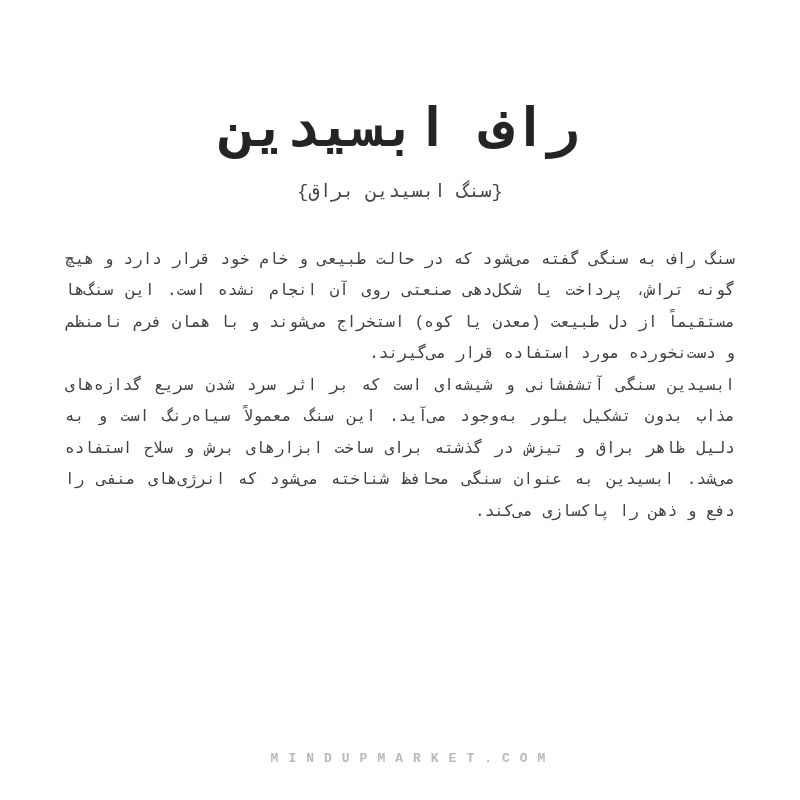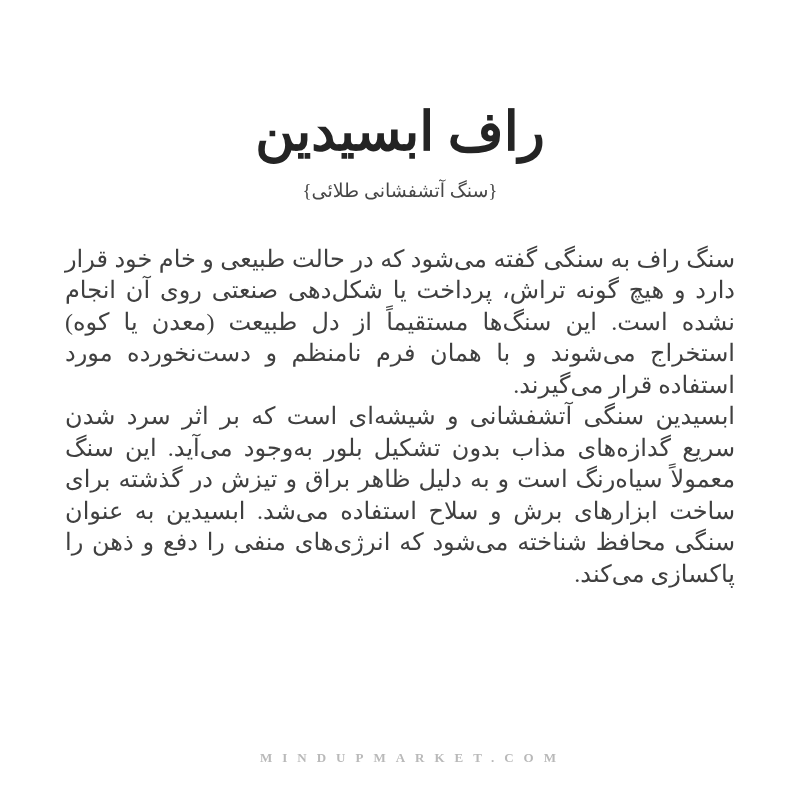--- a/index.html
+++ b/index.html
@@ -7,21 +7,21 @@
     padding: 0;
     background: #ffffff;
   }
   .page {
     position: relative;
     width: 793px;
     height: 800px;
     margin: 0 auto;
     background: #ffffff;
     overflow: hidden;
-    font-family: Liberation Serif, serif;
+    font-family: Liberation Mono, monospace;
   }
   .page-title {
     margin: 0;
     padding-top: 96px;
     text-align: center;
     direction: rtl;
     font-size: 54px;
     font-weight: bold;
     line-height: 1.35;
     color: #242424;
@@ -33,21 +33,21 @@
     direction: rtl;
     font-size: 19px;
     font-weight: normal;
     color: #474747;
   }
   .body-text {
     width: 670px;
     margin: 42px auto 0 auto;
     direction: rtl;
     text-align: justify;
-    font-size: 24px;
+    font-size: 16px;
     line-height: 31.5px;
     color: #404040;
   }
   .body-text p {
     margin: 0;
     padding: 0;
   }
   .page-footer {
     position: absolute;
     left: 16px;
@@ -62,21 +62,21 @@
     color: #b9b9b9;
   }
 </style>
 </head>
 <body>
 
 <div class="page">
 
   <h1 class="page-title">راف ابسیدین</h1>
 
-  <div class="page-subtitle">{سنگ آتشفشانی طلائی}</div>
+  <div class="page-subtitle">{سنگ ابسیدین براق}</div>
 
   <div class="body-text">
     <p>سنگ راف به سنگی گفته می‌شود که در حالت طبیعی و خام خود قرار دارد و هیچ گونه تراش، پرداخت یا شکل‌دهی صنعتی روی آن انجام نشده است. این سنگ‌ها مستقیماً از دل طبیعت (معدن یا کوه) استخراج می‌شوند و با همان فرم نامنظم و دست‌نخورده مورد استفاده قرار می‌گیرند.</p>
     <p>ابسیدین سنگی آتشفشانی و شیشه‌ای است که بر اثر سرد شدن سریع گدازه‌های مذاب بدون تشکیل بلور به‌وجود می‌آید. این سنگ معمولاً سیاه‌رنگ است و به دلیل ظاهر براق و تیزش در گذشته برای ساخت ابزارهای برش و سلاح استفاده می‌شد. ابسیدین به عنوان سنگی محافظ شناخته می‌شود که انرژی‌های منفی را دفع و ذهن را پاکسازی می‌کند.</p>
   </div>
 
   <div class="page-footer">MINDUPMARKET.COM</div>
 
 </div>
 

